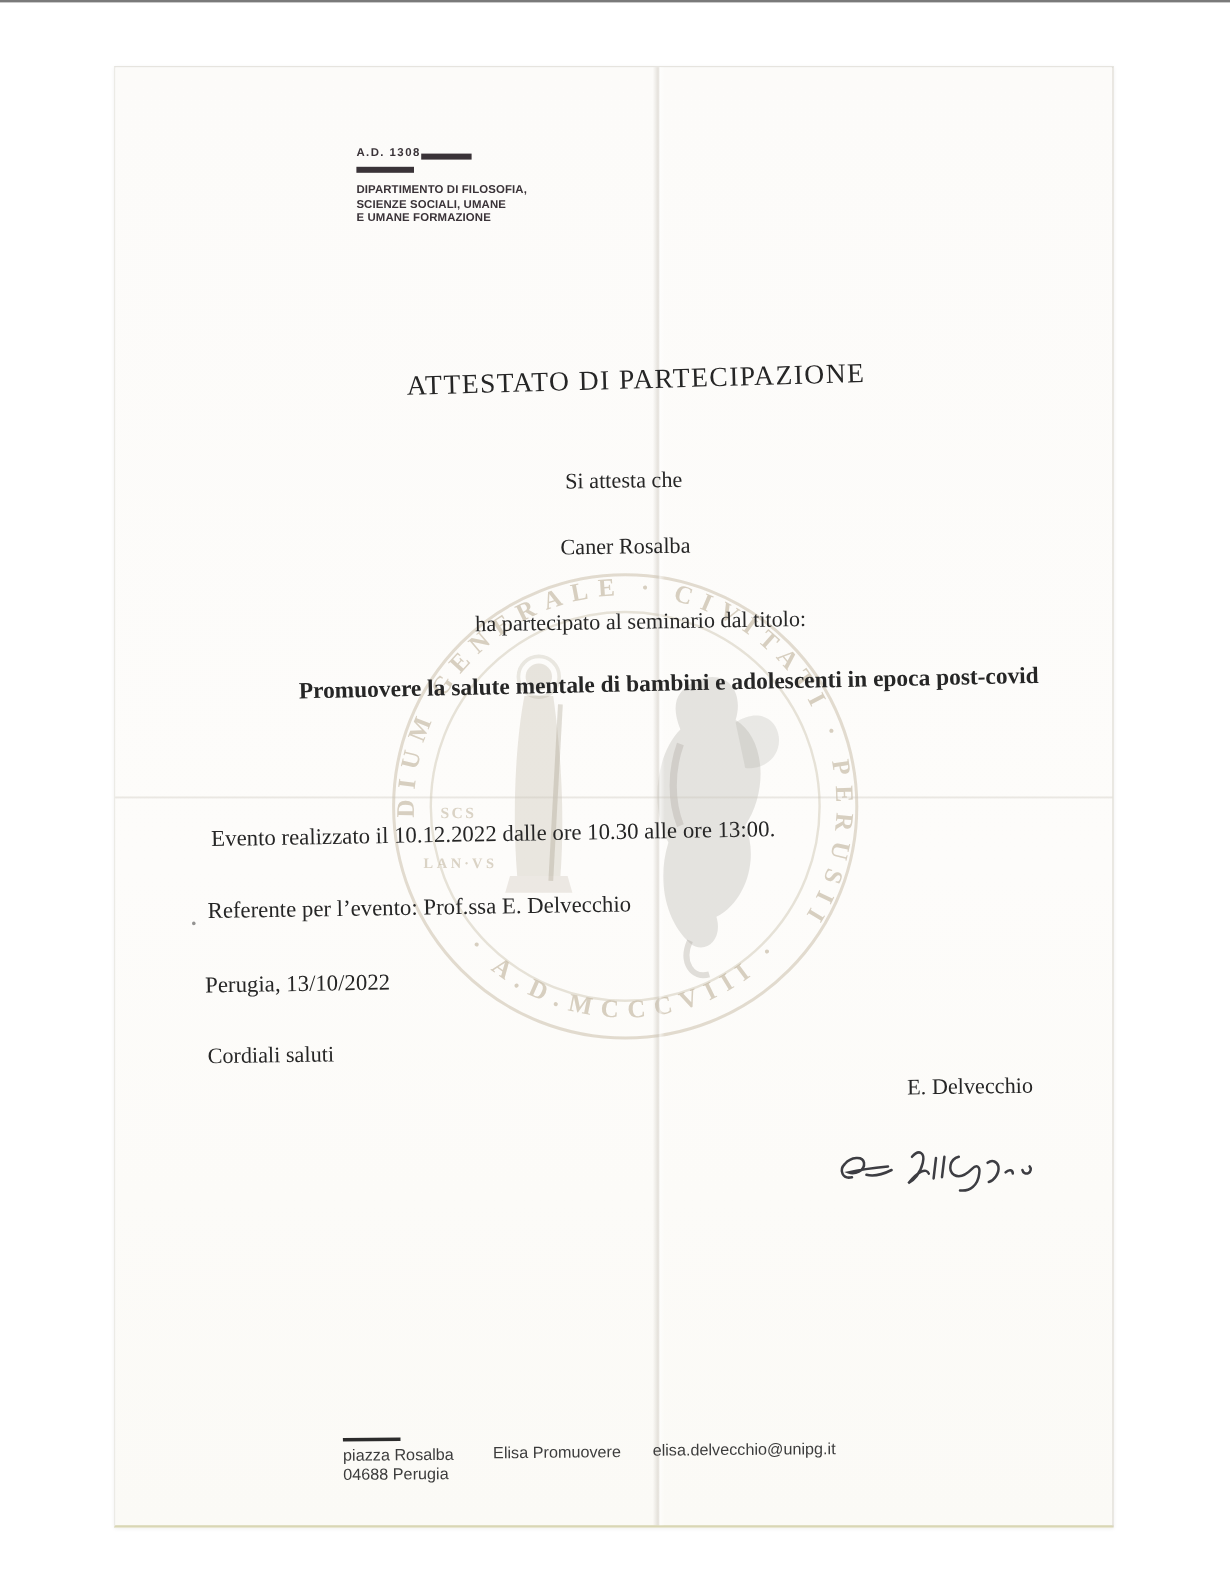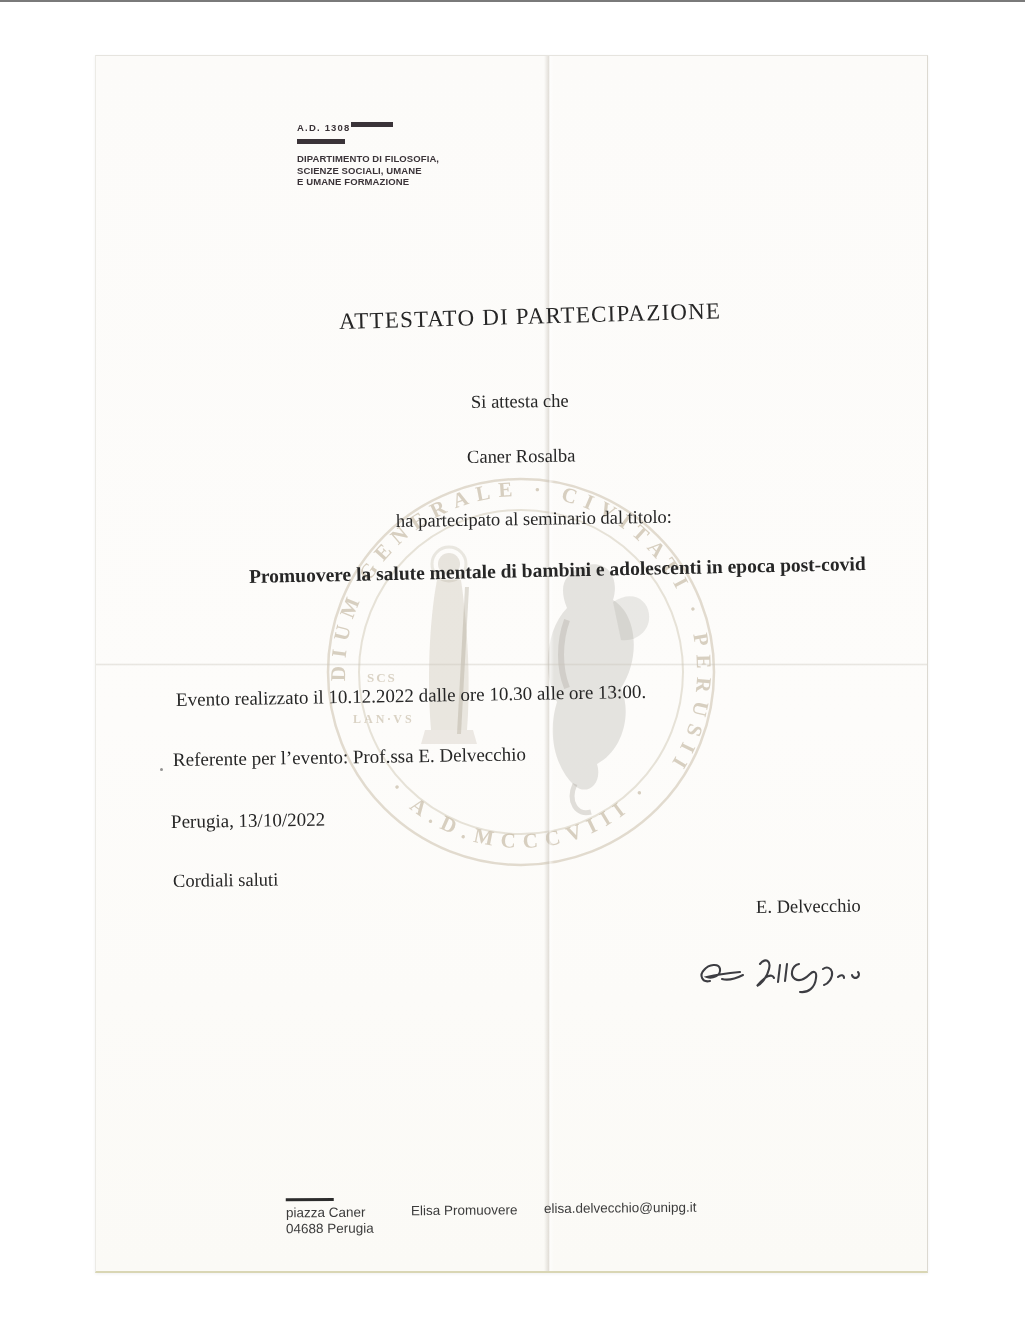--- a/index.html
+++ b/index.html
@@ -29,21 +29,21 @@
   }
   .fold-horizontal {
     position: absolute; left: 0; top: 607px; width: 100%; height: 3px;
     background: linear-gradient(180deg, rgba(202,197,187,0.0), rgba(200,195,185,0.38), rgba(202,197,187,0.0));
     pointer-events: none;
   }
 
   
   .logo { position: absolute; left: 201px; top: 66px; color: #3a3338;
           font-family: "Liberation Sans", "DejaVu Sans", sans-serif; }
-  .logo-row { display: flex; align-items: flex-start; }
+  .logo-row { display: flex; align-items: flex-end; }
   .logo-ad { font-size: 9.5px; font-weight: bold; letter-spacing: 1.2px; }
   .logo-dash { width: 42px; height: 5px; background: #3a3338; }
   .logo-wordmark { font-size: 42px; font-weight: bold; letter-spacing: -1px; line-height: 40px; margin-top: 2px; }
   .logo-underline { width: 48px; height: 5px; background: #3a3338; margin-top: 6px; }
   .logo-dept { margin-top: 9px; font-size: 9.5px; font-weight: bold; line-height: 11.5px; letter-spacing: 0.1px; }
 
   
   .line { position: absolute; color: #262626; font-size: 18.5px; white-space: nowrap; transform-origin: left center; }
   .cert-title    { left: 243px; top: 253px; font-size: 23px; letter-spacing: 1.2px; transform: rotate(-1.6deg); }
   .attest-line   { left: 375px; top: 336px; transform: rotate(-0.8deg); }
@@ -156,20 +156,20 @@
       <path d="M103 13 C95 15 94 25 99 28 C104 31 110 27 114 23 C118 19 121 21 120 27 C119 37 112 42 104 41"></path>
       <path d="M127 18 C131 15 135 17 136 21 C137 27 132 33 128 34"></path>
       <path d="M142 26 C145 23 148 24 148 27"></path>
       <path d="M156 24 A3.5 3.5 0 1 0 162 21"></path>
     </g>
   </svg>
 
   <div class="footer">
     <div class="footer-mini-line"></div>
     <div class="footer-address">
-      <div>piazza Caner</div>
+      <div>piazza Rosalba</div>
       <div>04688 Perugia</div>
     </div>
     <div class="footer-name">Elisa Promuovere</div>
     <div class="footer-email">elisa.delvecchio@unipg.it</div>
   </div>
 
 </div>
 
 </body></html>

